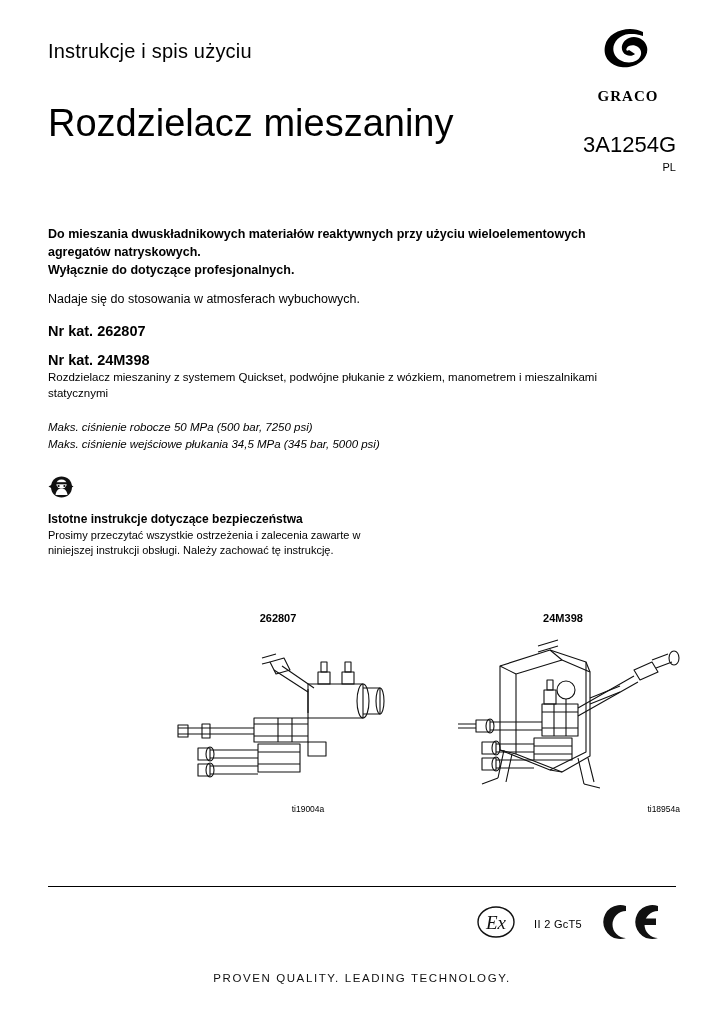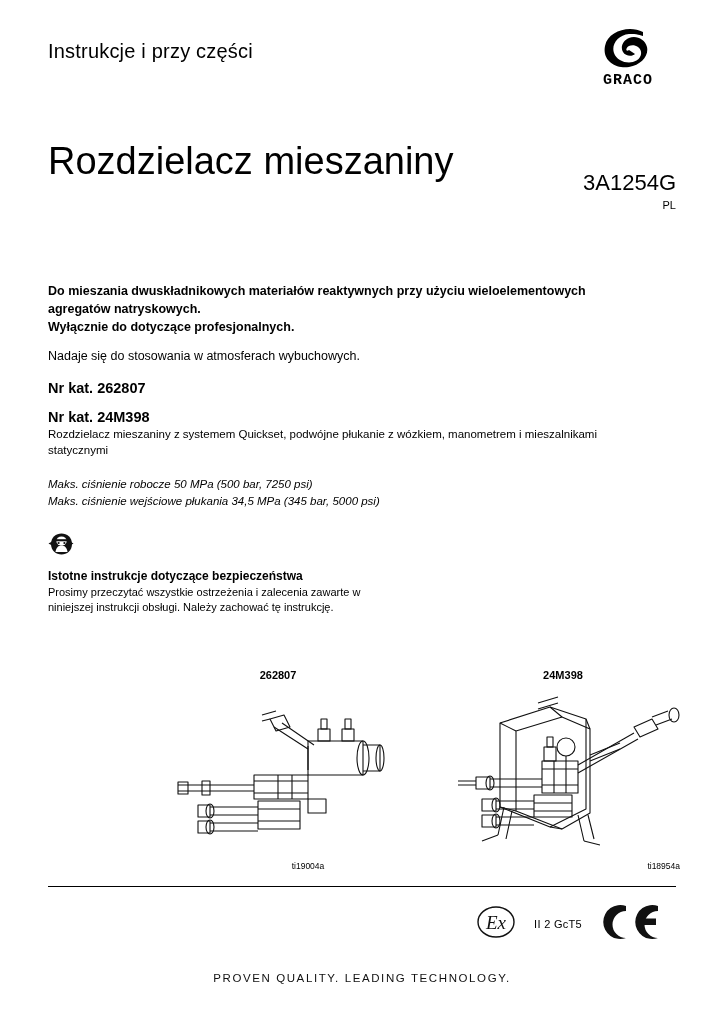--- a/index.html
+++ b/index.html
@@ -39,30 +39,29 @@
     top: 28px;
     width: 96px;
     text-align: center;
   }
   .logo-mark {
     display: block;
     margin: 0 auto;
   }
   .logo-text {
     display: block;
-    font-family: Liberation Mono, monospace;
+    font-family: Liberation Serif, serif;
     font-weight: bold;
     font-size: 15px;
     letter-spacing: 1px;
-    margin-top: 0;
+    margin-top: 16px;
   }
   
   .title-block {
     position: relative;
-    margin-top: 38px;
     min-height: 90px;
   }
   .title {
     font-size: 38px;
     line-height: 1.12;
     font-weight: normal;
     margin: 0;
     max-width: 430px;
   }
   .doc-number {
@@ -73,21 +72,21 @@
   }
   .doc-number .num {
     font-size: 22px;
   }
   .doc-number .lang {
     font-size: 11px;
     margin-top: 3px;
   }
   
   .intro {
-    margin-top: 53px;
+    margin-top: 34px;
     font-size: 12.5px;
     line-height: 1.42;
     max-width: 600px;
   }
   .intro p {
     margin: 0 0 12px 0;
   }
   .intro .strong {
     font-weight: bold;
   }
@@ -195,21 +194,21 @@
     letter-spacing: 1.6px;
     color: #111;
   }
 </style>
 </head>
 <body>
 
 <div class="page">
 
   <div class="header">
-    <div class="doc-kind">Instrukcje i przy części</div>
+    <div class="doc-kind">Instrukcje i spis użyciu</div>
 
     <div class="logo">
       <svg class="logo-mark" width="58" height="44" viewBox="0 0 58 44">
         <path d="M44,4 C30,-3 9,3 6,18 C3,33 17,41 30,39 C42,37 50,28 48,19 C46,11 37,7 30,10 C24,12.5 21,19 24,24 C26.5,28.2 33,29 36,26 L30,22 C28.5,23.6 26.6,22.6 27.6,20.5 C29,17.4 34.6,16 39,19 C43.4,22 43.4,29 37.5,32.6 C30,37 18,33.6 15,25 C12,16.4 19,7 30,6 C38,5.3 44,8 44,8 Z" fill="#000"></path>
       </svg>
       <span class="logo-text">GRACO</span>
     </div>
   </div>
 
   <div class="title-block">

